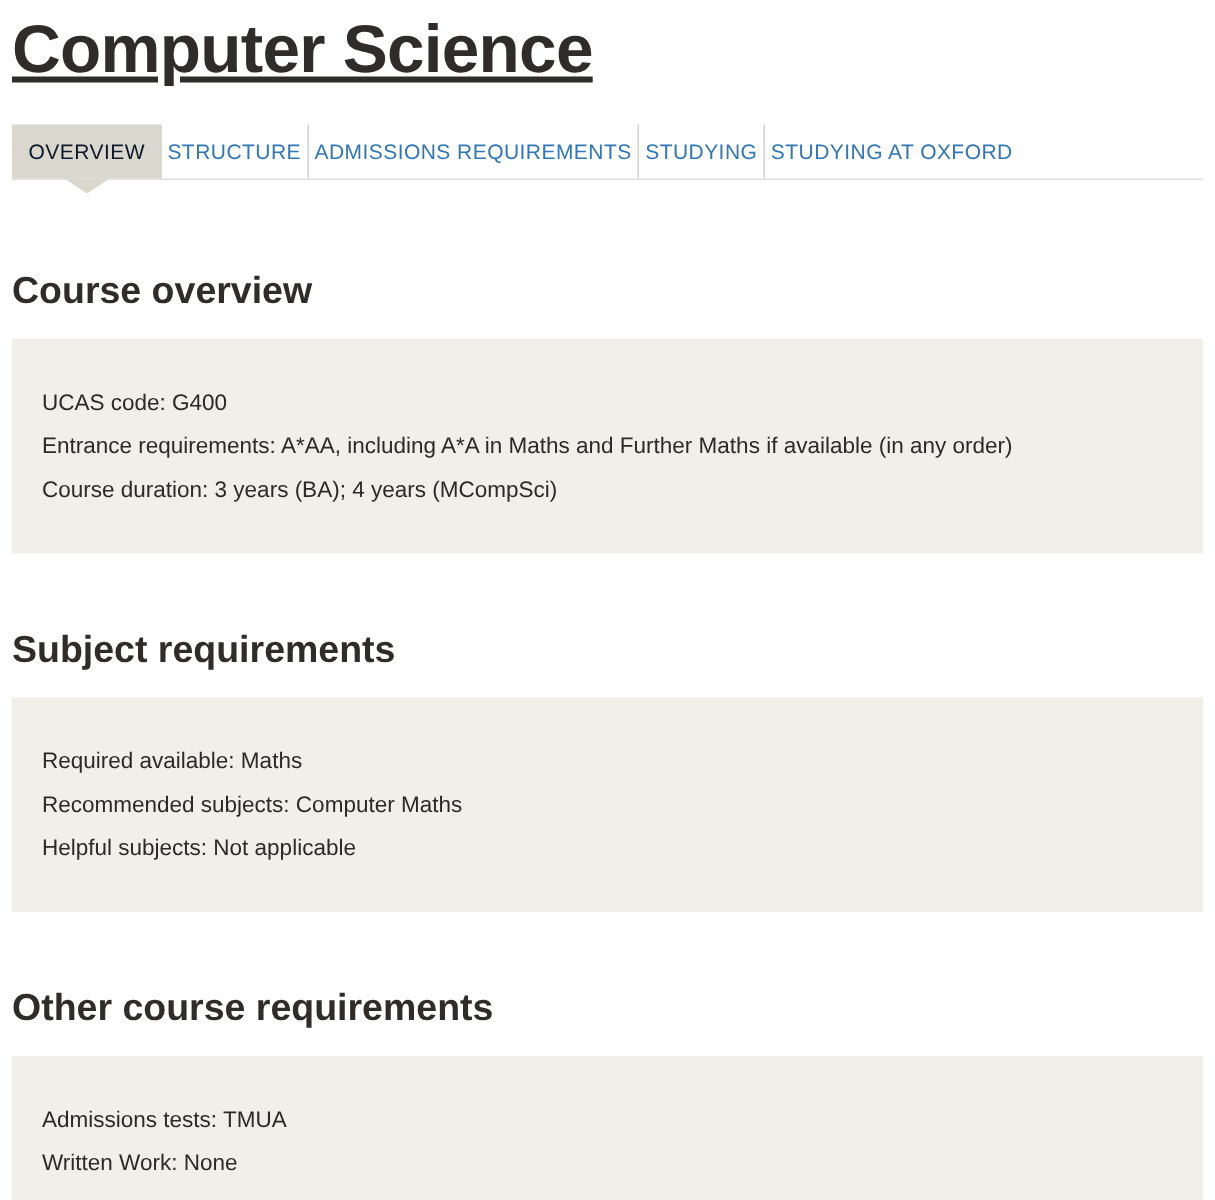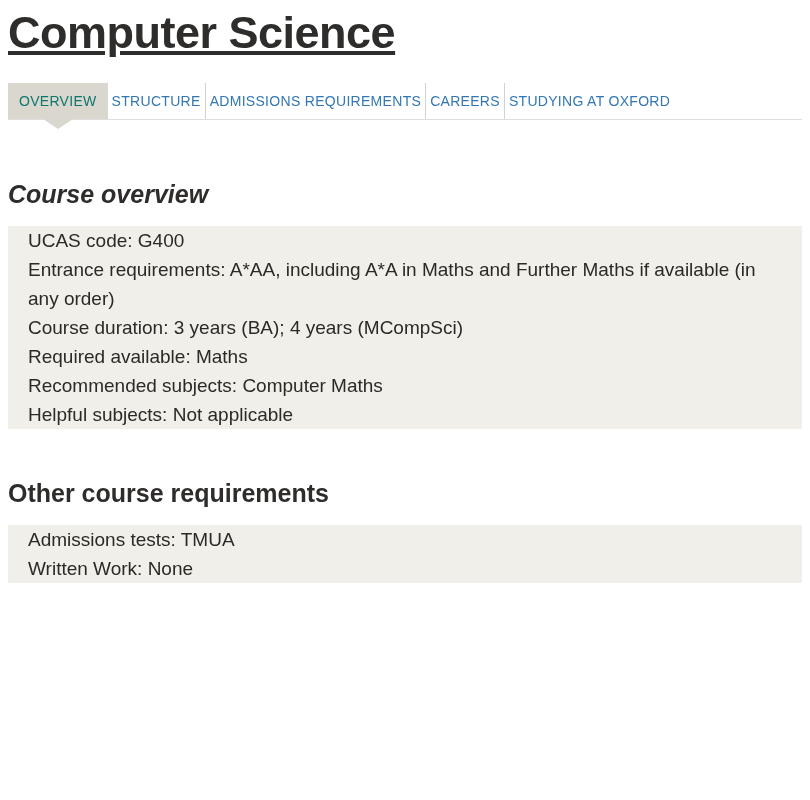--- a/index.html
+++ b/index.html
@@ -46,21 +46,21 @@
     font-size: 14px;
     letter-spacing: 0.3px;
     color: var(--accent);
     text-decoration: none;
     cursor: pointer;
     white-space: nowrap;
   }
   .tab.sep { border-left: 1px solid var(--divider); }
   .tab.active {
     background: var(--tab-active-bg);
-    color: #0f766e;
+    color: #0f172a;
     position: relative;
     padding: 0 11px;
   }
   .tab.active::after {
     content: "";
     position: absolute;
     left: 50%;
     bottom: -10px;
     transform: translateX(-50%);
     border-left: 15px solid transparent;
@@ -68,56 +68,57 @@
     border-top: 10px solid var(--tab-active-bg);
   }
 
   h2.section-heading {
     margin: 50px 0 18px 0;
     font-size: 25px;
     line-height: 28px;
     font-weight: bold;
     color: var(--heading);
   }
-  h2.section-heading.first { margin-top: 60px; font-style: italic; }
+  h2.section-heading.first { margin-top: 60px; }
 
   .infobox {
     background: var(--box-bg);
-    padding: 0 20px;
-    font-size: 19px;
+    padding: 28px 20px;
+    font-size: 15px;
     line-height: 29px;
     color: var(--body-text);
   }
   .infobox p { margin: 0; }
 </style>
 </head>
 <body>
 
 <div class="page">
 
   <h1 class="page-title">Computer Science</h1>
 
   <nav class="tabs">
     <a class="tab active">OVERVIEW</a>
     <a class="tab">STRUCTURE</a>
     <a class="tab sep">ADMISSIONS REQUIREMENTS</a>
-    <a class="tab sep">CAREERS</a>
+    <a class="tab sep">STUDYING</a>
     <a class="tab sep">STUDYING AT OXFORD</a>
   </nav>
 
   <section>
     <h2 class="section-heading first">Course overview</h2>
     <div class="infobox">
       <p>UCAS code: G400</p>
       <p>Entrance requirements: A*AA, including A*A in Maths and Further Maths if available (in any order)</p>
       <p>Course duration: 3 years (BA); 4 years (MCompSci)</p>
     </div>
   </section>
 
   <section>
+    <h2 class="section-heading">Subject requirements</h2>
     <div class="infobox">
       <p>Required available: Maths</p>
       <p>Recommended subjects: Computer Maths</p>
       <p>Helpful subjects: Not applicable</p>
     </div>
   </section>
 
   <section>
     <h2 class="section-heading">Other course requirements</h2>
     <div class="infobox">

